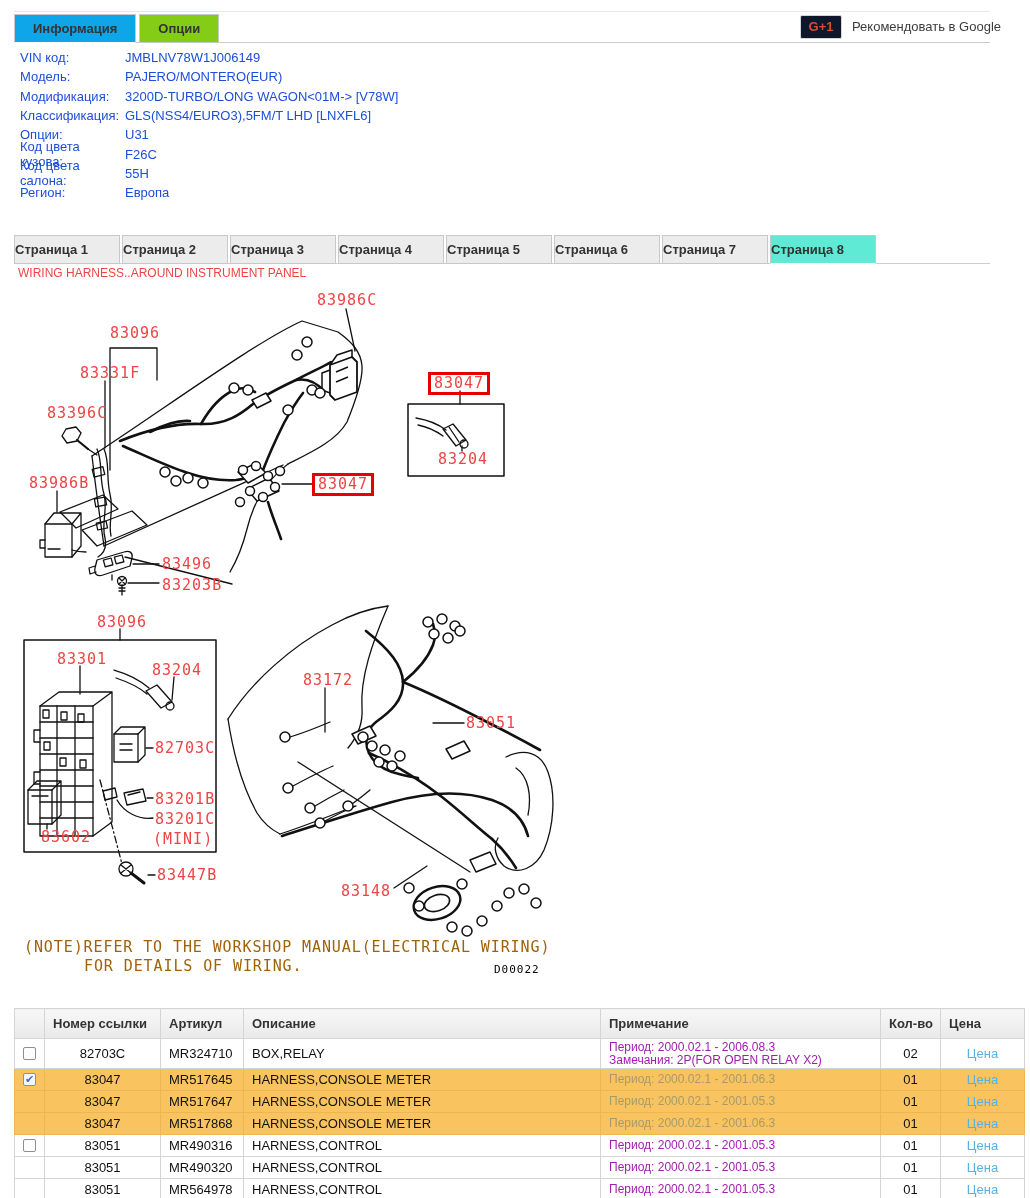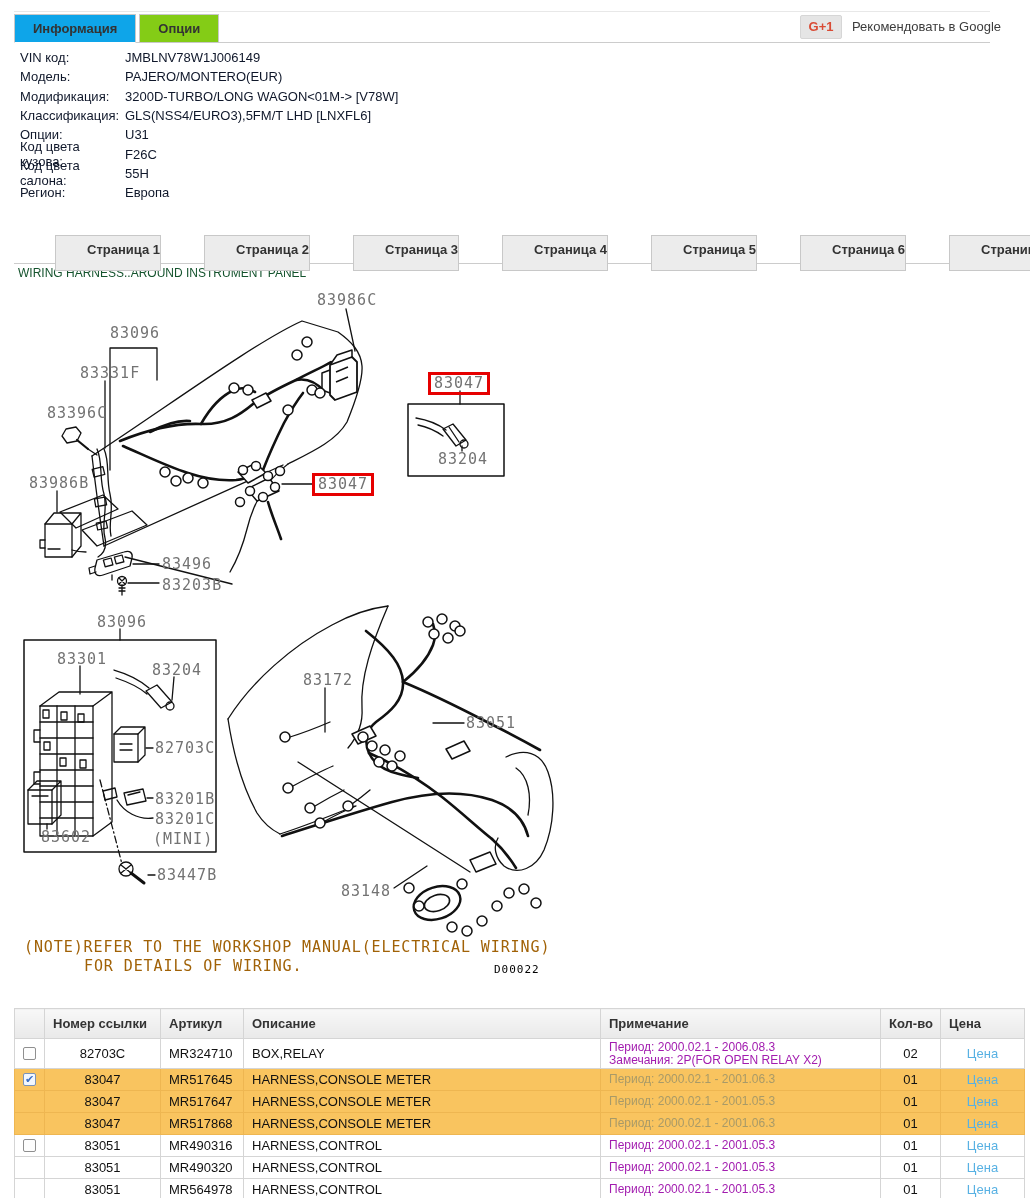--- a/index.html
+++ b/index.html
@@ -8,41 +8,41 @@
   .hrule { position:absolute; border-top:1px solid #ccc; height:0; }
   .hrule.light { border-top-color:#e8e8e8; }
 
   
   .toptabs { position:absolute; left:14px; top:14px; display:flex; gap:3px; z-index:3; }
   .toptab { height:29px; line-height:27px; padding:0 18px; font-size:13px; font-weight:bold; color:#333;
             background:#84cc16; border:1px solid #c8c8c8; cursor:pointer; white-space:nowrap; }
   .toptab.active { background:#0ea5e9; border-bottom-color:#fff; }
 
   
-  .gplus { position:absolute; left:800px; top:15px; width:42px; height:24px; background:#e5e5e5;
+  .gplus { position:absolute; left:800px; top:15px; width:42px; height:24px; background:#0f172a;
            border:1px solid #d6d6d6; border-radius:2px; color:#d94b35; font-weight:bold; font-size:13px;
            text-align:center; line-height:22px; cursor:pointer; }
   .gplus-label { position:absolute; left:852px; top:19px; font-size:13px; color:#3c3c3c; }
 
   
-  .info { position:absolute; left:20px; top:48px; font-size:13px; color:#0f172a; }
+  .info { position:absolute; left:20px; top:48px; font-size:13px; color:#1d4ed8; }
   .inforow { display:flex; height:19.3px; align-items:center; }
   .infolabel { width:105px; }
 
   
   .pagetabs { position:absolute; left:14px; top:235px; display:flex; gap:2px; z-index:3; }
-  .pagetab { width:106px; height:36px; line-height:27px; text-align:right; font-size:13px; font-weight:bold;
-             color:#333; background:#ececec; border:1px solid #c8c8c8; cursor:pointer;margin-left:41px; }
+  .pagetab { width:106px; height:29px; line-height:27px; text-align:left; font-size:13px; font-weight:bold;
+             color:#333; background:#ececec; border:1px solid #c8c8c8; cursor:pointer; }
   .pagetab.active { background:#5eead4; border-bottom-color:#fff; }
-  .dtitle { position:absolute; left:18px; top:266px; font-size:12px; color:#14532d; }
+  .dtitle { position:absolute; left:18px; top:266px; font-size:12px; color:#ef4444; }
 
   
   .dwg { position:absolute; left:0; top:283px; }
   .dlabel { position:absolute; font-family:"DejaVu Sans Mono", monospace; font-size:15px; letter-spacing:1px;
-            color:#737373; line-height:1; white-space:nowrap; z-index:2; }
+            color:#ef4444; line-height:1; white-space:nowrap; z-index:2; }
   .dlabel.hl { border:3px solid #e60000; padding:1px 3px; margin-left:-6px; margin-top:-5px; background:transparent; }
   .dnote { position:absolute; font-family:"DejaVu Sans Mono", monospace; font-size:15px; letter-spacing:0.9px;
            color:#a16207; white-space:nowrap; }
   .dcode { position:absolute; font-family:"DejaVu Sans Mono", monospace; font-size:11px; letter-spacing:1px; color:#000; }
 
   
   .ptable { position:absolute; left:14px; top:1008px; width:1010px; border-collapse:collapse; font-size:13px; table-layout:fixed; }
   .ptable th, .ptable td { border:1px solid #d5d5d5; padding:0 8px; overflow:hidden; white-space:nowrap; }
   .ptable th { height:30px; background:linear-gradient(#f8f8f8,#e9e9e9); font-weight:bold; color:#333; text-align:left; }
   .ptable td { height:22px; color:#111; background:#fff; }

